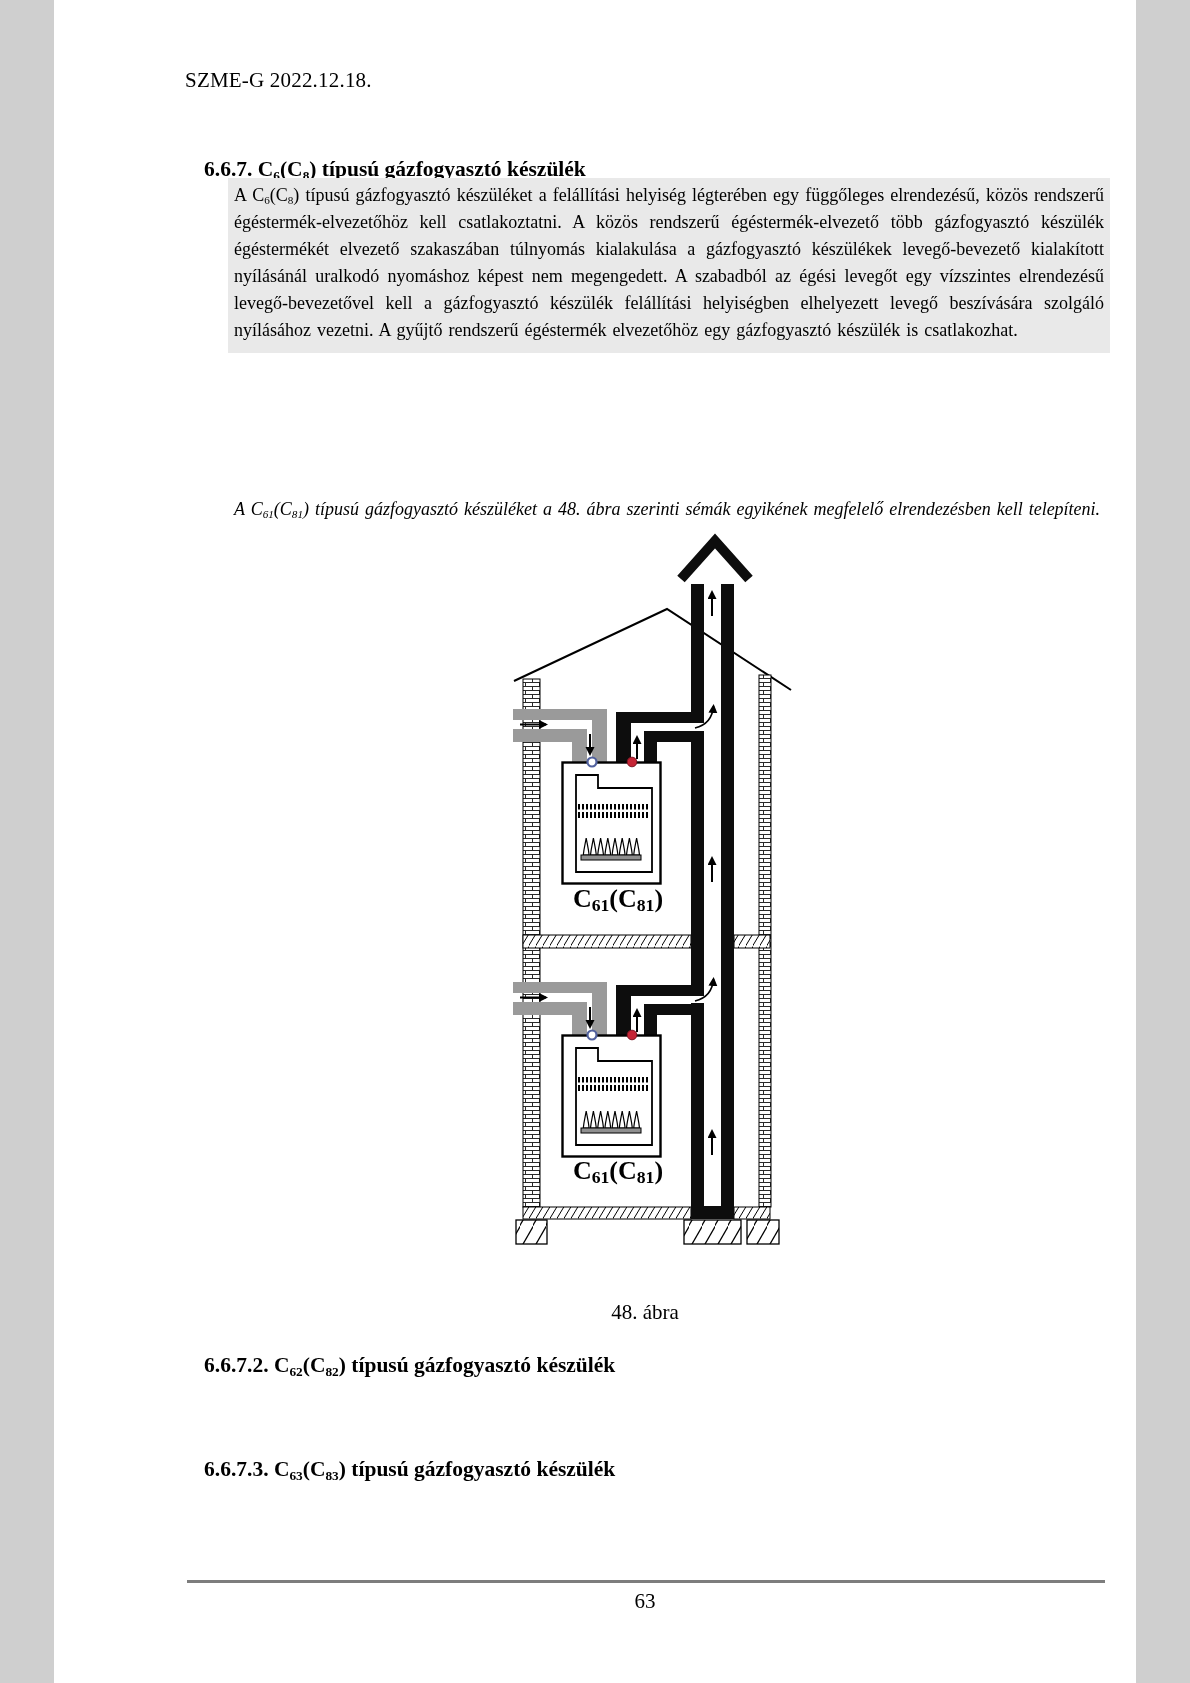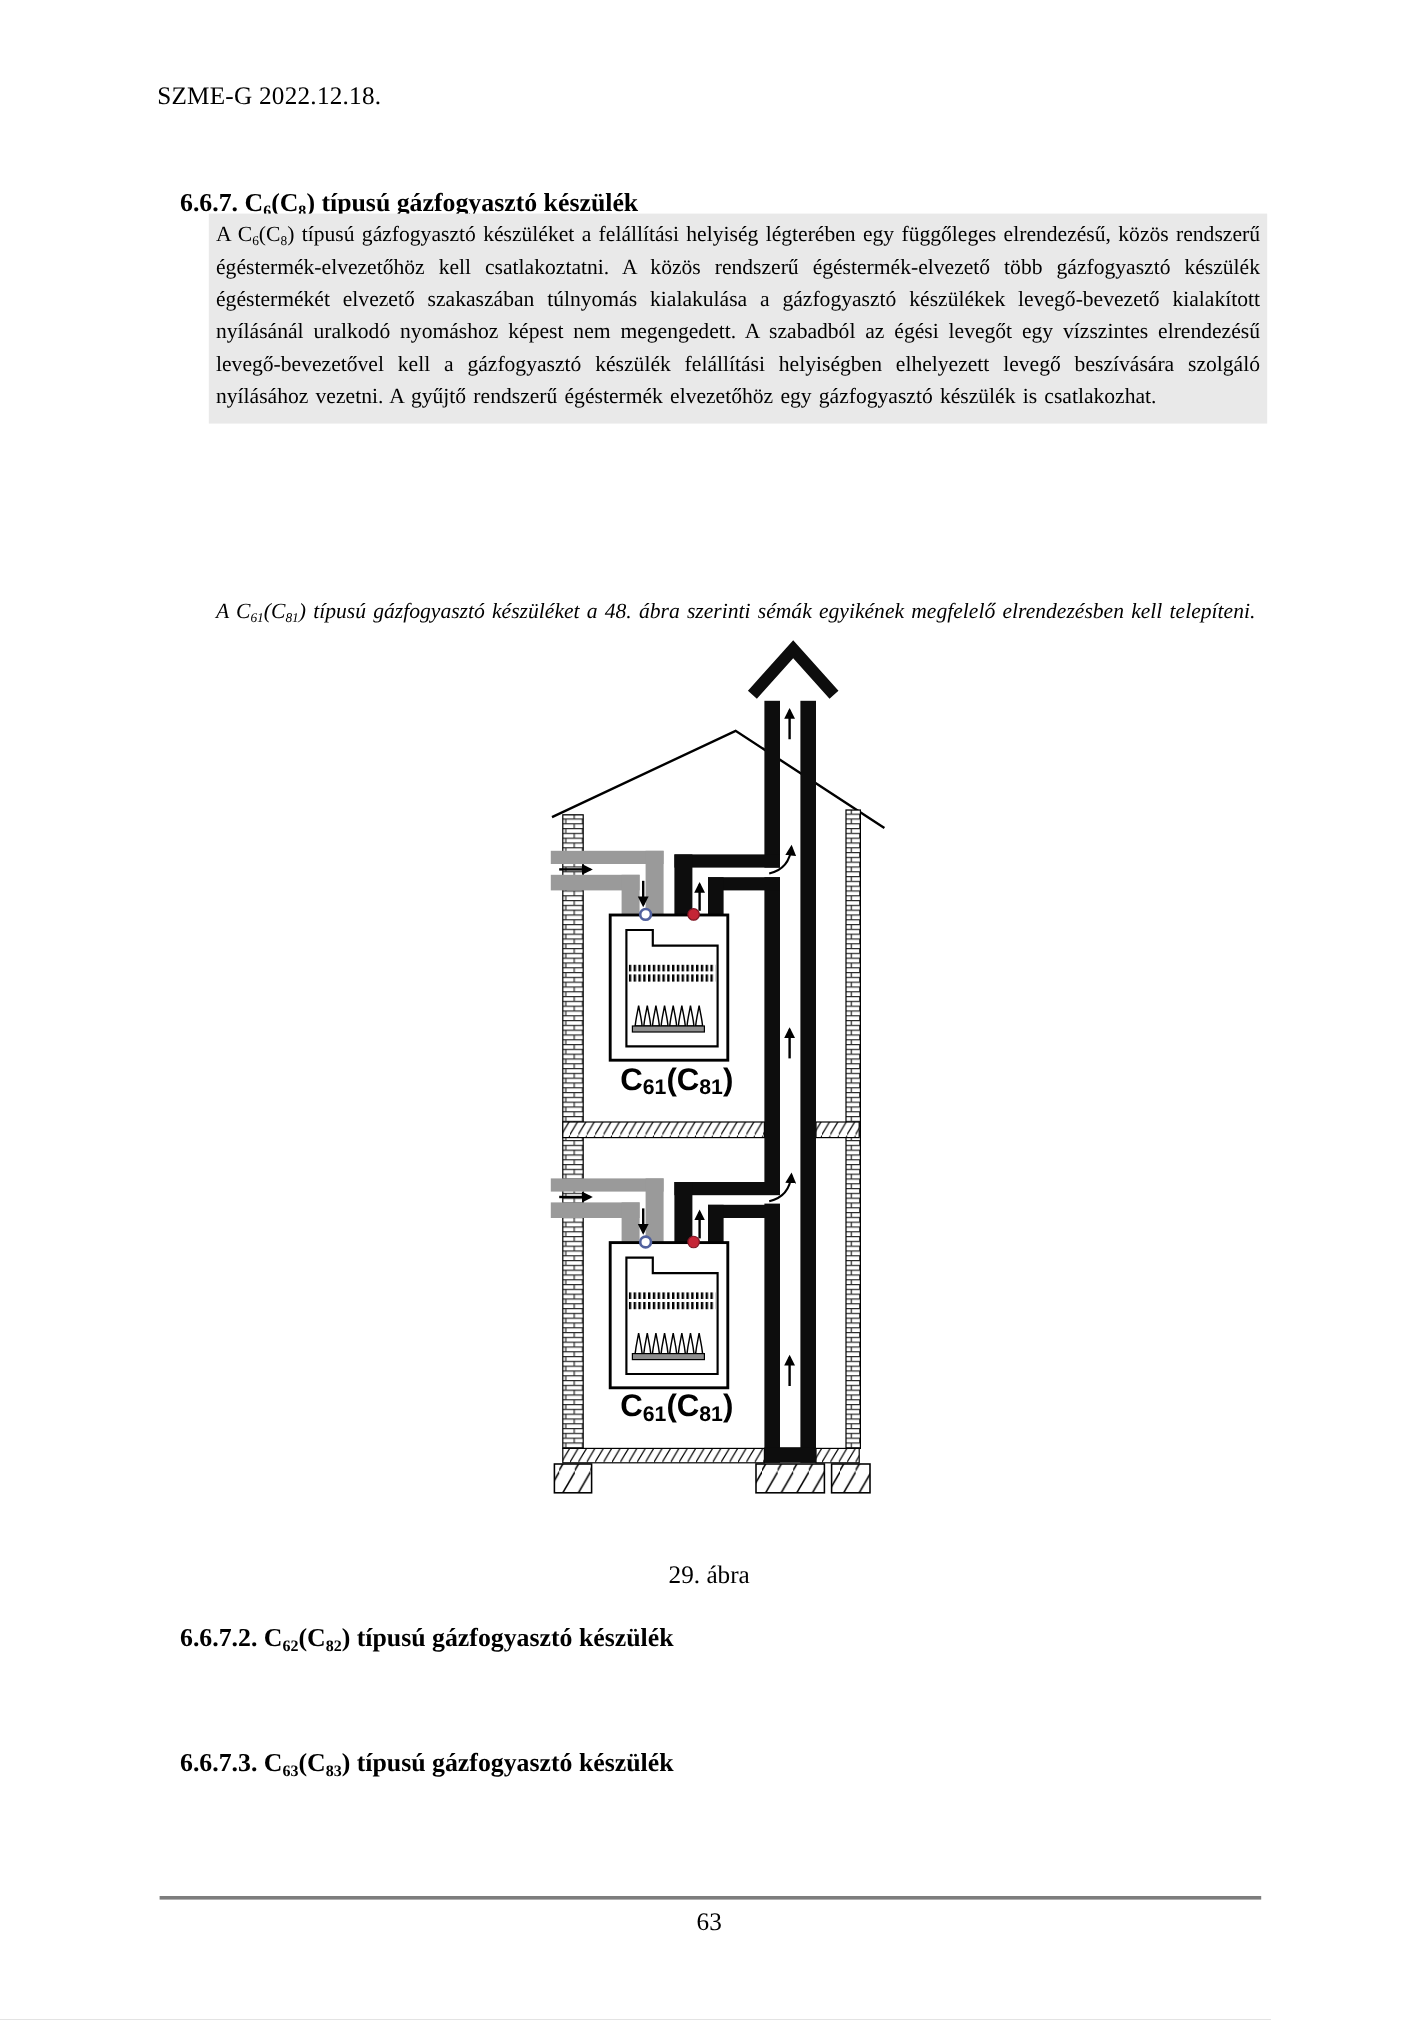--- a/index.html
+++ b/index.html
@@ -2,21 +2,21 @@
 <html lang="hu" style="--c-background: #ffffff; --c-text: #000000; --c-highlight: #e9e9e9; --c-duct-gray: #9a9a9a; --c-pipe-black: #0d0d0d; --c-air-connector: #51619e; --c-flue-connector: #c52536; --c-burner: #8f8f8f; --c-footer-rule: #7d7d7d;"><head>
 <meta charset="utf-8">
 <style>
   :root{
     --c-background:#ffffff; --c-text:#000000; --c-highlight:#e9e9e9;
     --c-duct-gray:#9a9a9a; --c-pipe-black:#0d0d0d; --c-air-connector:#51619e;
     --c-flue-connector:#c52536; --c-footer-rule:#7d7d7d; --c-burner:#8f8f8f;
   }
   html,body{margin:0;padding:0;background:#cfcfcf;}
   #page{
-    position:relative; width:1190px; height:1683px; margin:0 auto;
+    position:relative; width:1082px; height:1683px; margin:0 auto;
     background:var(--c-background,#fff); color:var(--c-text,#000);
     font-family:"Liberation Serif","DejaVu Serif",serif; overflow:hidden;
   }
   .abs{position:absolute;}
   .doc-header{left:131px; top:68px; font-size:21px; letter-spacing:.2px;}
   h2.sec-h{
     margin:16px; left:134px; width:920px; font-size:21.5px; font-weight:bold;
     font-family:"Liberation Serif","DejaVu Serif",serif;
   }
   .sec1-h{top:141px;} .sec2-h{top:417px;} .sec3-h{top:1337px;} .sec4-h{top:1441px;}
@@ -25,21 +25,21 @@
     text-align:justify; word-spacing:1.5px;
   }
   .para-highlight{
     left:174px; width:870px; padding:4px 6px 9px 6px;
     background:var(--c-highlight,#e9e9e9);
   }
   .p1{top:178px;} .p2{top:496px;font-style:italic;} .p3{top:1378px;} .p4{top:1481px;}
   sub{font-size:62%; line-height:0; vertical-align:-0.28em;}
   .fig-svg{left:440px; top:530px; width:300px; height:722px;}
   .appl-label{
-    width:140px; text-align:center; font-family:Liberation Sans, sans-serif;
+    width:140px; text-align:center; font-family:Liberation Serif, serif;
     font-weight:bold; font-size:26px; letter-spacing:0;
   }
   .appl-label sub{font-size:68%; font-weight:bold; vertical-align:-0.22em;}
   .label-upper{left:494px; top:884px;}
   .label-lower{left:494px; top:1156px;}
   .fig-caption{left:131px; top:1300px; width:920px; text-align:center; font-size:21px;}
   .footer-rule{left:133px; top:1580px; width:918px; height:3px; background:var(--c-footer-rule,#7d7d7d);}
   .page-num{left:131px; top:1589px; width:920px; text-align:center; font-size:21px;}
   
   .pipe{fill:var(--c-pipe-black,#0d0d0d);}
@@ -176,21 +176,21 @@
     <polyline points="187,49 221,11 255,49" stroke="var(--c-pipe-black,#0d0d0d)" stroke-width="10" fill="none"></polyline>
     <line class="arrow" x1="218" y1="86" x2="218" y2="62" marker-end="url(#ah)"></line>
 
     <use href="#floor-def" xlink:href="#floor-def" transform="translate(0,0)"></use>
     <use href="#floor-def" xlink:href="#floor-def" transform="translate(0,273)"></use>
   </svg>
 
   <div class="abs appl-label label-upper">C<sub>61</sub>(C<sub>81</sub>)</div>
   <div class="abs appl-label label-lower">C<sub>61</sub>(C<sub>81</sub>)</div>
 
-  <div class="abs fig-caption">29. ábra</div>
+  <div class="abs fig-caption">48. ábra</div>
 
   <h2 class="abs sec-h sec3-h">6.6.7.2. C<sub>62</sub>(C<sub>82</sub>) típusú gázfogyasztó készülék</h2>
 
   <h2 class="abs sec-h sec4-h">6.6.7.3. C<sub>63</sub>(C<sub>83</sub>) típusú gázfogyasztó készülék</h2>
 
   <div class="abs footer-rule"></div>
   <div class="abs page-num">63</div>
 
 </div>
 

